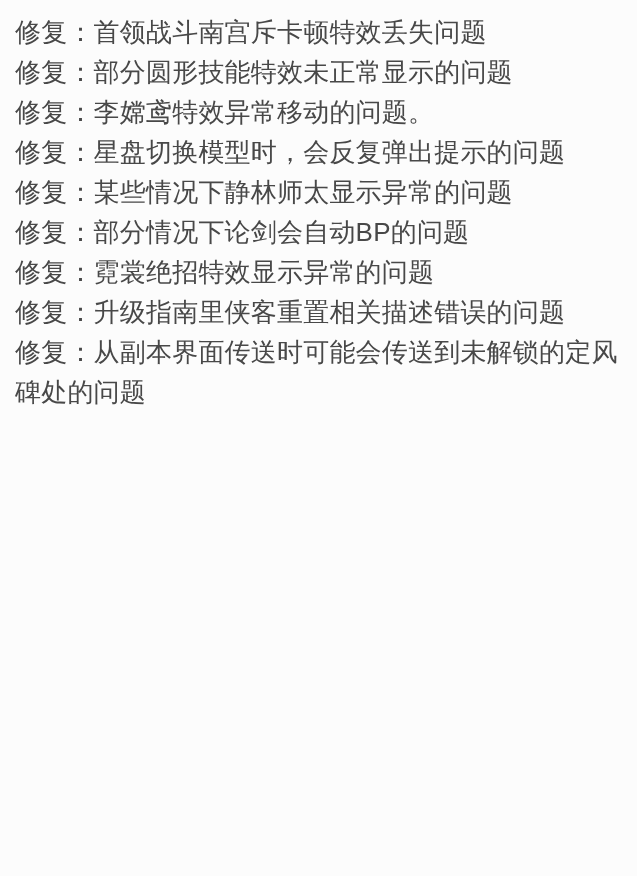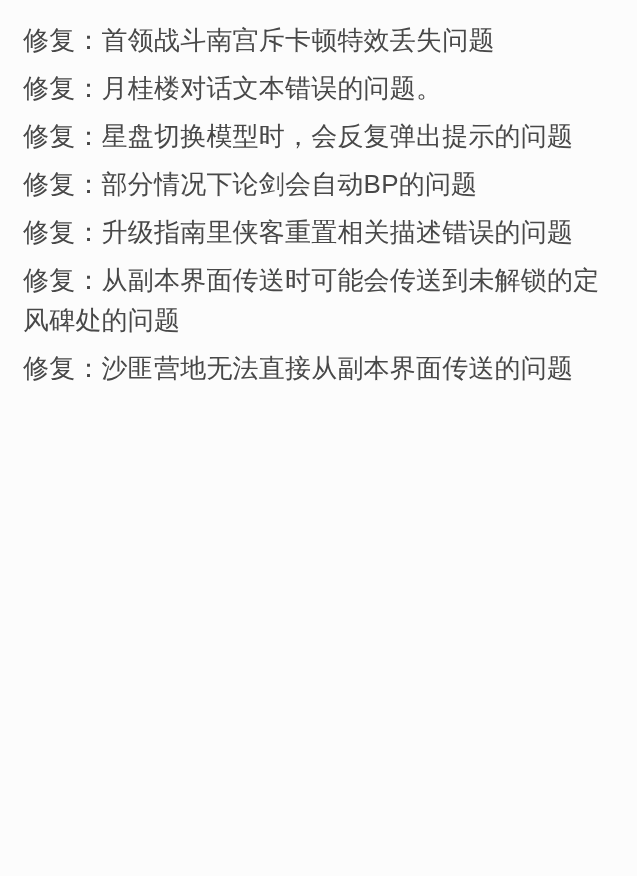--- a/index.html
+++ b/index.html
@@ -12,36 +12,38 @@
   body {
     background: #fcfcfc;
     font-family: "Liberation Sans", "DejaVu Sans", sans-serif;
   }
   .notes-list {
     padding: 12px 16px 0 15px;
     width: 606px;
     box-sizing: content-box;
   }
   .note {
-    margin: 8px;
+    margin: 0;
     padding: 0;
     font-size: 26px;
     line-height: 40px;
     font-weight: 400;
     color: #484848;
     letter-spacing: 0.2px;
     word-break: normal;
     overflow-wrap: break-word;
     text-align: left;
   }
 </style>
 </head>
 <body style="background: rgb(252, 252, 252); color: rgb(72, 72, 72);">
 
 <main class="notes-list">
   <p class="note">修复：首领战斗南宫斥卡顿特效丢失问题</p>
-  <p class="note">修复：月桂楼对话文本错误的问题。</p>
+  <p class="note">修复：部分圆形技能特效未正常显示的问题</p>
+  <p class="note">修复：李嫦鸢特效异常移动的问题。</p>
   <p class="note">修复：星盘切换模型时，会反复弹出提示的问题</p>
+  <p class="note">修复：某些情况下静林师太显示异常的问题</p>
   <p class="note">修复：部分情况下论剑会自动BP的问题</p>
+  <p class="note">修复：霓裳绝招特效显示异常的问题</p>
   <p class="note">修复：升级指南里侠客重置相关描述错误的问题</p>
   <p class="note">修复：从副本界面传送时可能会传送到未解锁的定风碑处的问题</p>
-  <p class="note">修复：沙匪营地无法直接从副本界面传送的问题</p>
 </main>
 
 </body></html>

